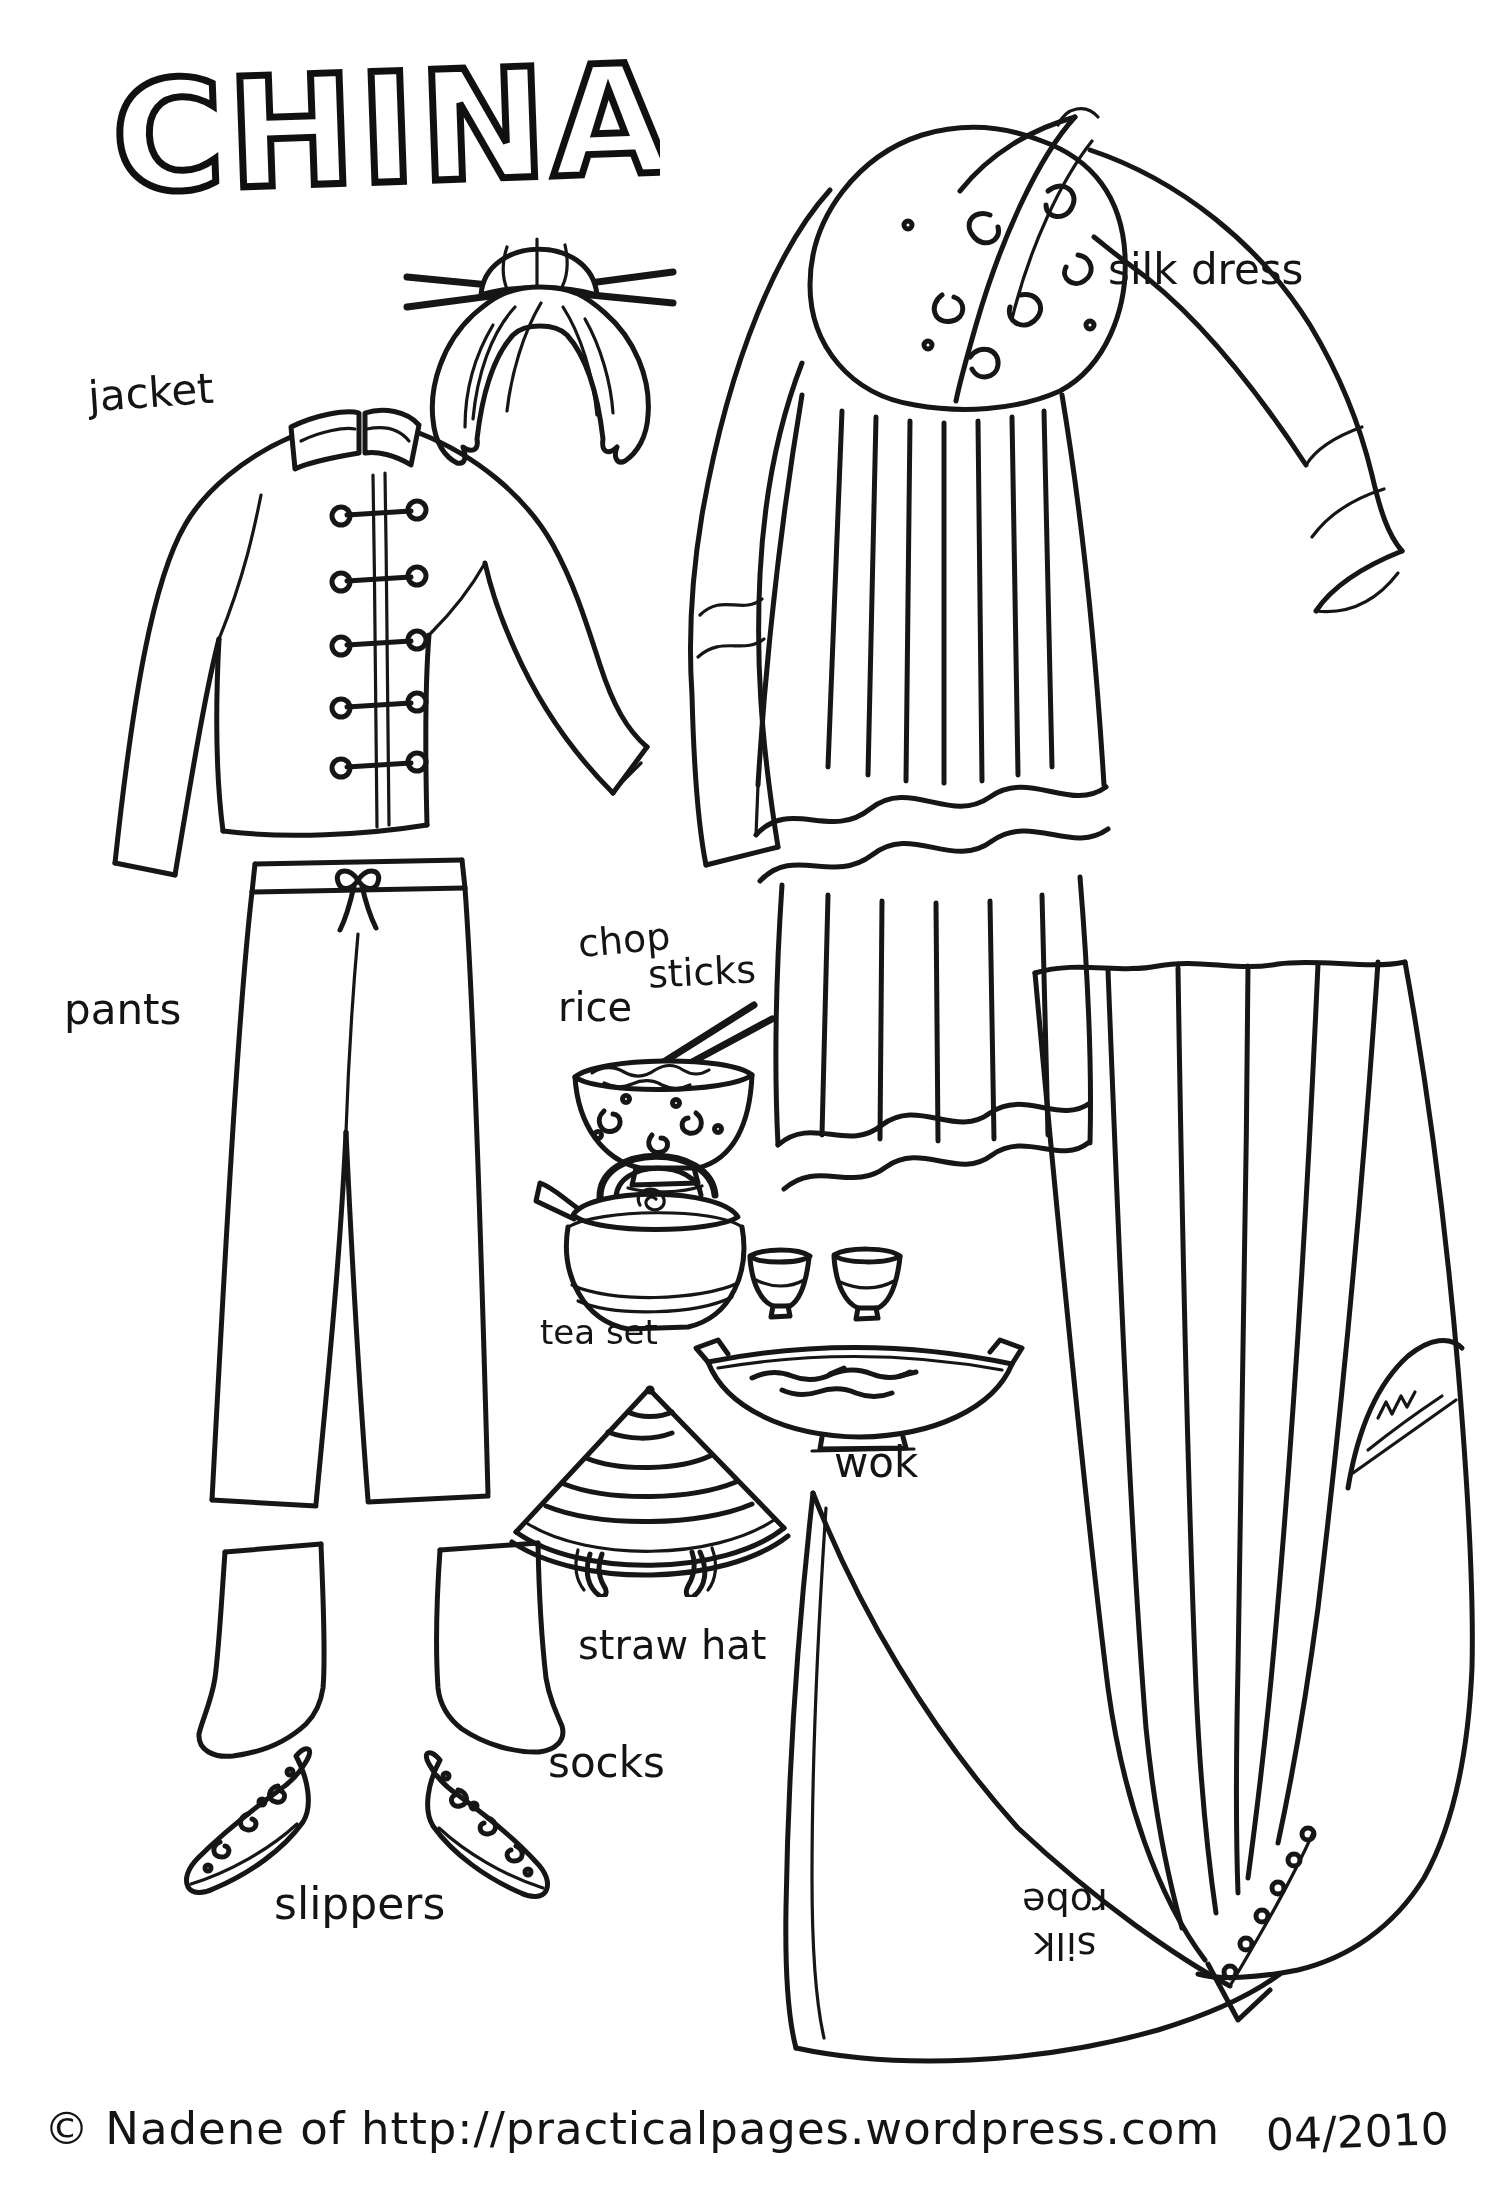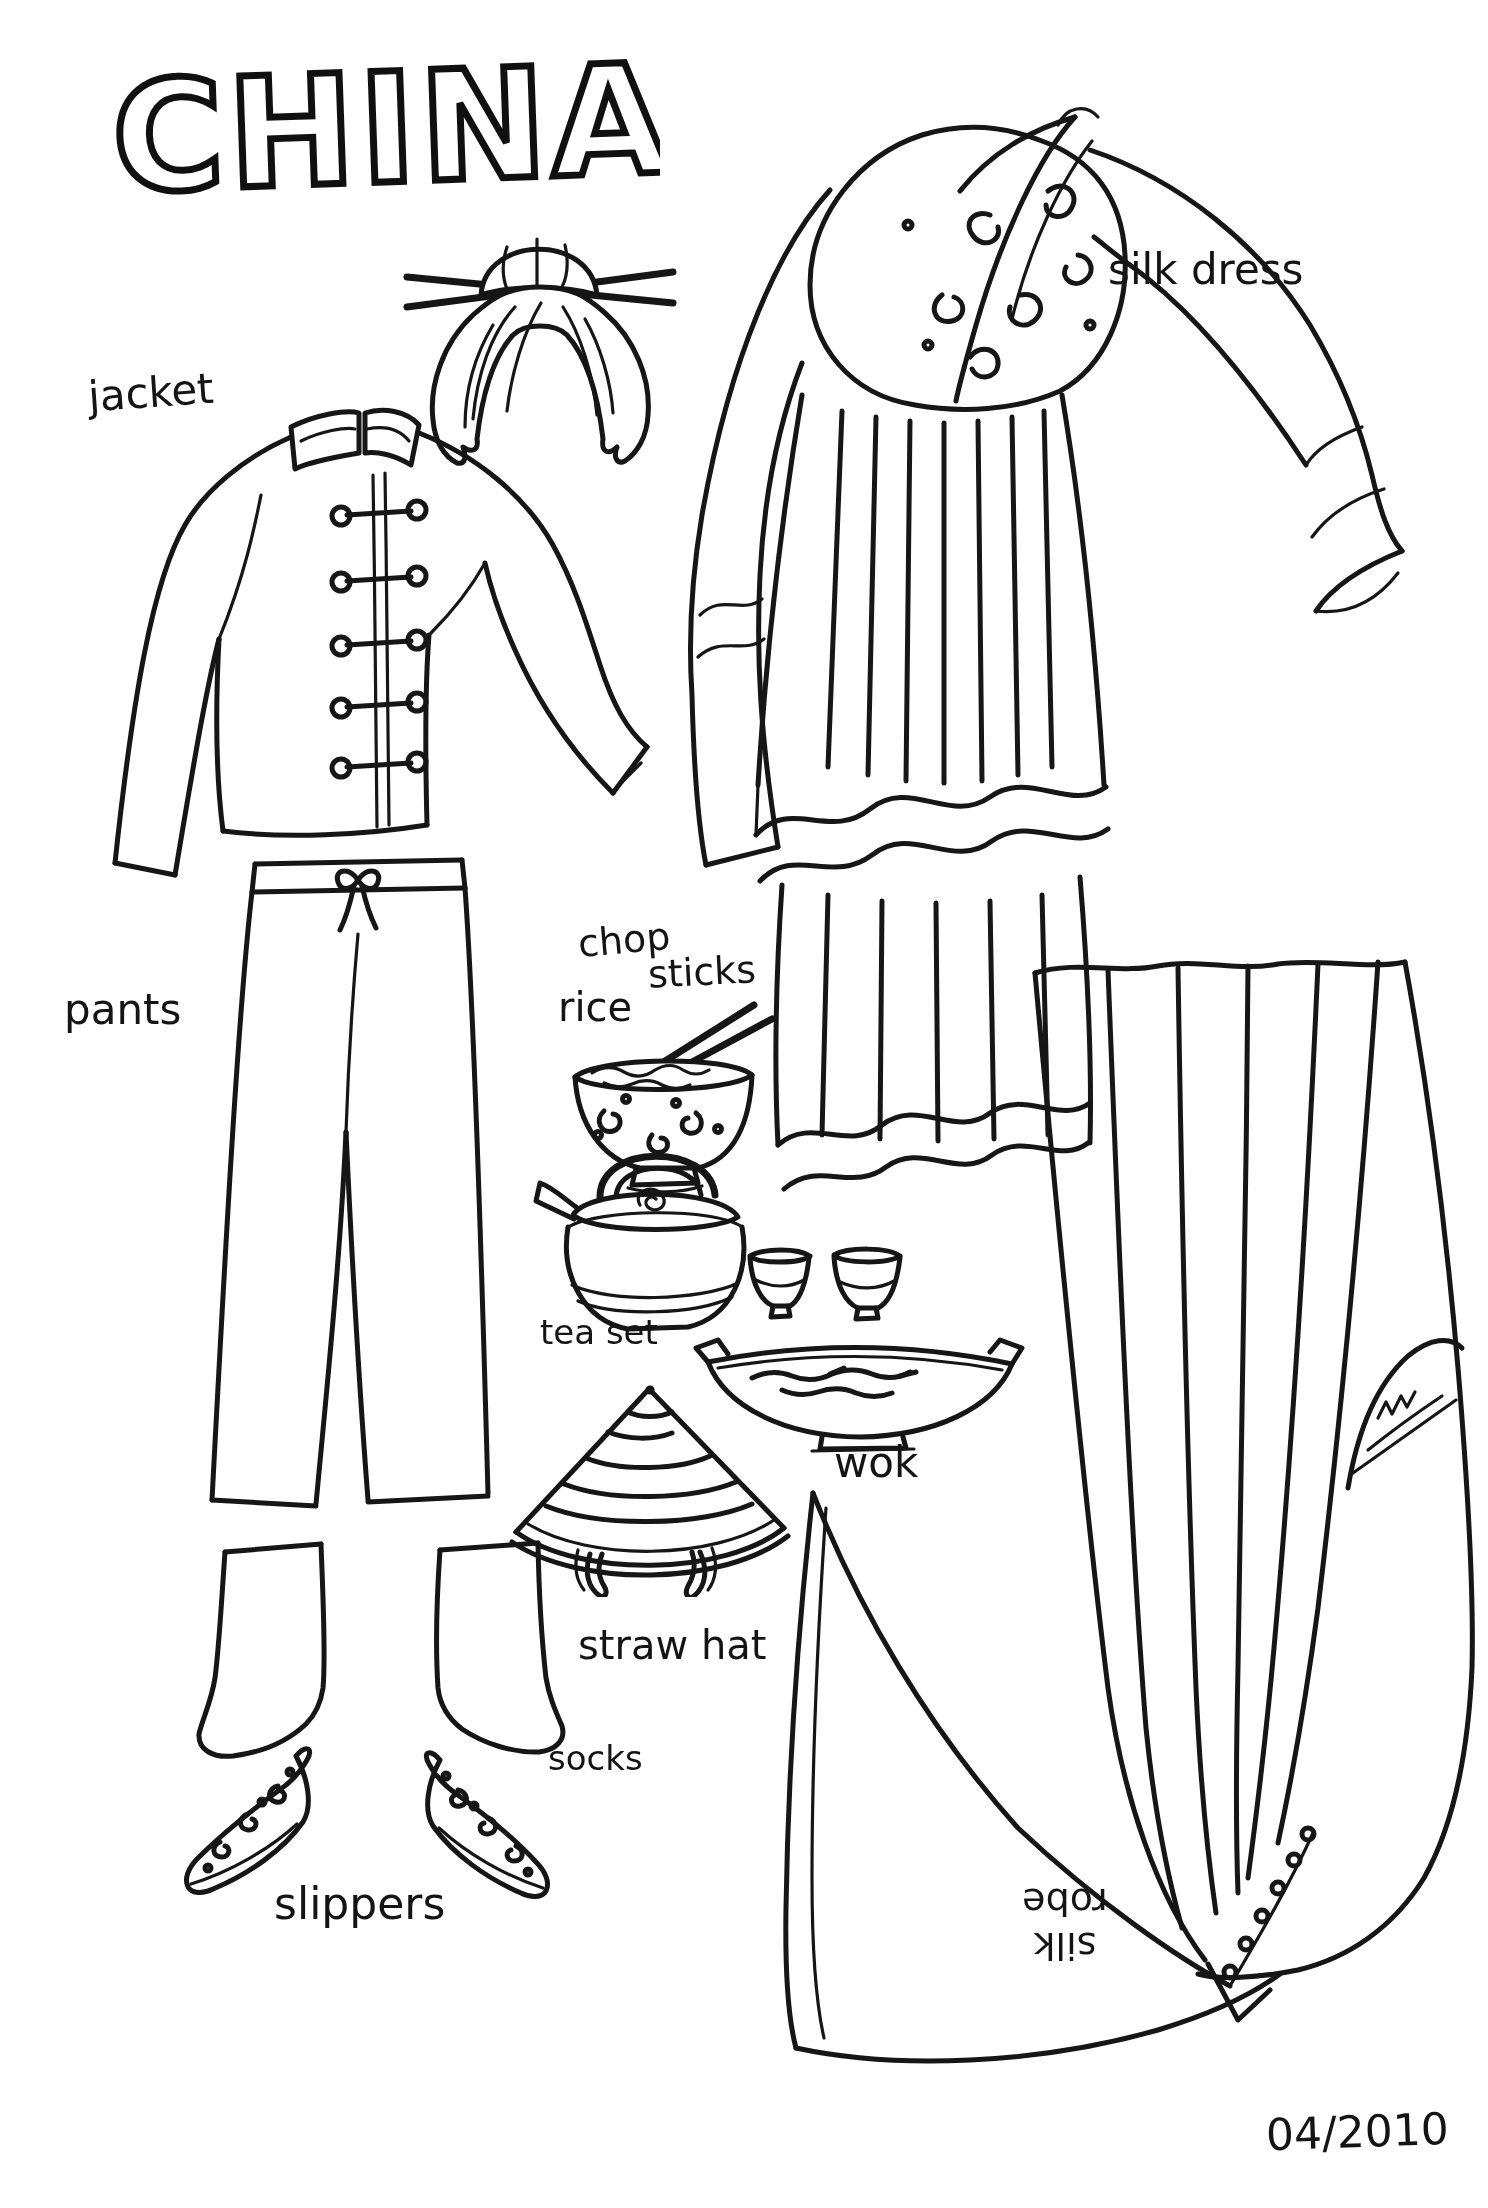--- a/index.html
+++ b/index.html
@@ -262,21 +262,21 @@
 
   <svg class="abs art" style="left:193px;top:1538px;" width="378" height="238" viewBox="0 0 378 238">
     <path d="M32,14 L128,6"></path>
     <path d="M32,14 C28,70 26,110 22,140 C18,165 9,182 6,196 C5,212 20,220 40,218
              C72,214 96,202 113,186 C123,176 128,164 130,150 C133,118 130,60 128,6"></path>
     <path d="M247,12 L345,5"></path>
     <path d="M247,12 C243,70 243,120 245,150 C247,168 256,181 269,191 C291,206 321,215 346,214
              C363,212 373,202 369,188 C362,172 356,158 353,140 C349,105 346,60 345,5"></path>
   </svg>
 
-  <div class="abs hand" style="left:548px;top:1738px;font-size:34px;">socks</div>
+  <div class="abs hand" style="left:548px;top:1738px;font-size:42px;">socks</div>
 
   <svg class="abs art" style="left:178px;top:1738px;" width="385" height="180" viewBox="0 0 385 180">
     <path d="M118,18 C128,6 136,10 129,22 C122,35 112,45 100,53 C70,75 40,100 20,120
              C10,130 6,141 10,149 C14,156 25,156 35,151 C71,136 105,112 125,84 C135,68 130,40 118,18 Z"></path>
     <path class="thin" d="M13,146 C52,134 92,111 119,86"></path>
     <g class="thin">
       <path d="M100,48 c-10,2 -12,14 -2,16 c8,2 12,-8 5,-11"></path>
       <path d="M70,76 c-10,3 -10,15 0,16 c8,1 11,-9 4,-11"></path>
       <path d="M42,104 c-9,4 -8,15 2,15 c8,0 9,-10 3,-11"></path>
       <circle cx="112" cy="34" r="3"></circle>
@@ -339,15 +339,16 @@
       <circle cx="516" cy="932" r="6"></circle>
         <circle cx="530" cy="906" r="6"></circle>
     </g>
   </svg>
 
   <div class="abs robe-label" style="left:1000px;top:1880px;width:130px;">
     <div class="hand" style="font-size:38px;">silk</div>
     <div class="hand" style="font-size:38px;">robe</div>
   </div>
 
+  <div class="abs hand" style="left:44px;top:2102px;font-size:45px;letter-spacing:1px;">© Nadene of http://practicalpages.wordpress.com</div>
   <div class="abs hand" style="left:1266px;top:2106px;font-size:44px;transform:rotate(-2deg);">04/2010</div>
 
 </div>
 
 </body></html>

